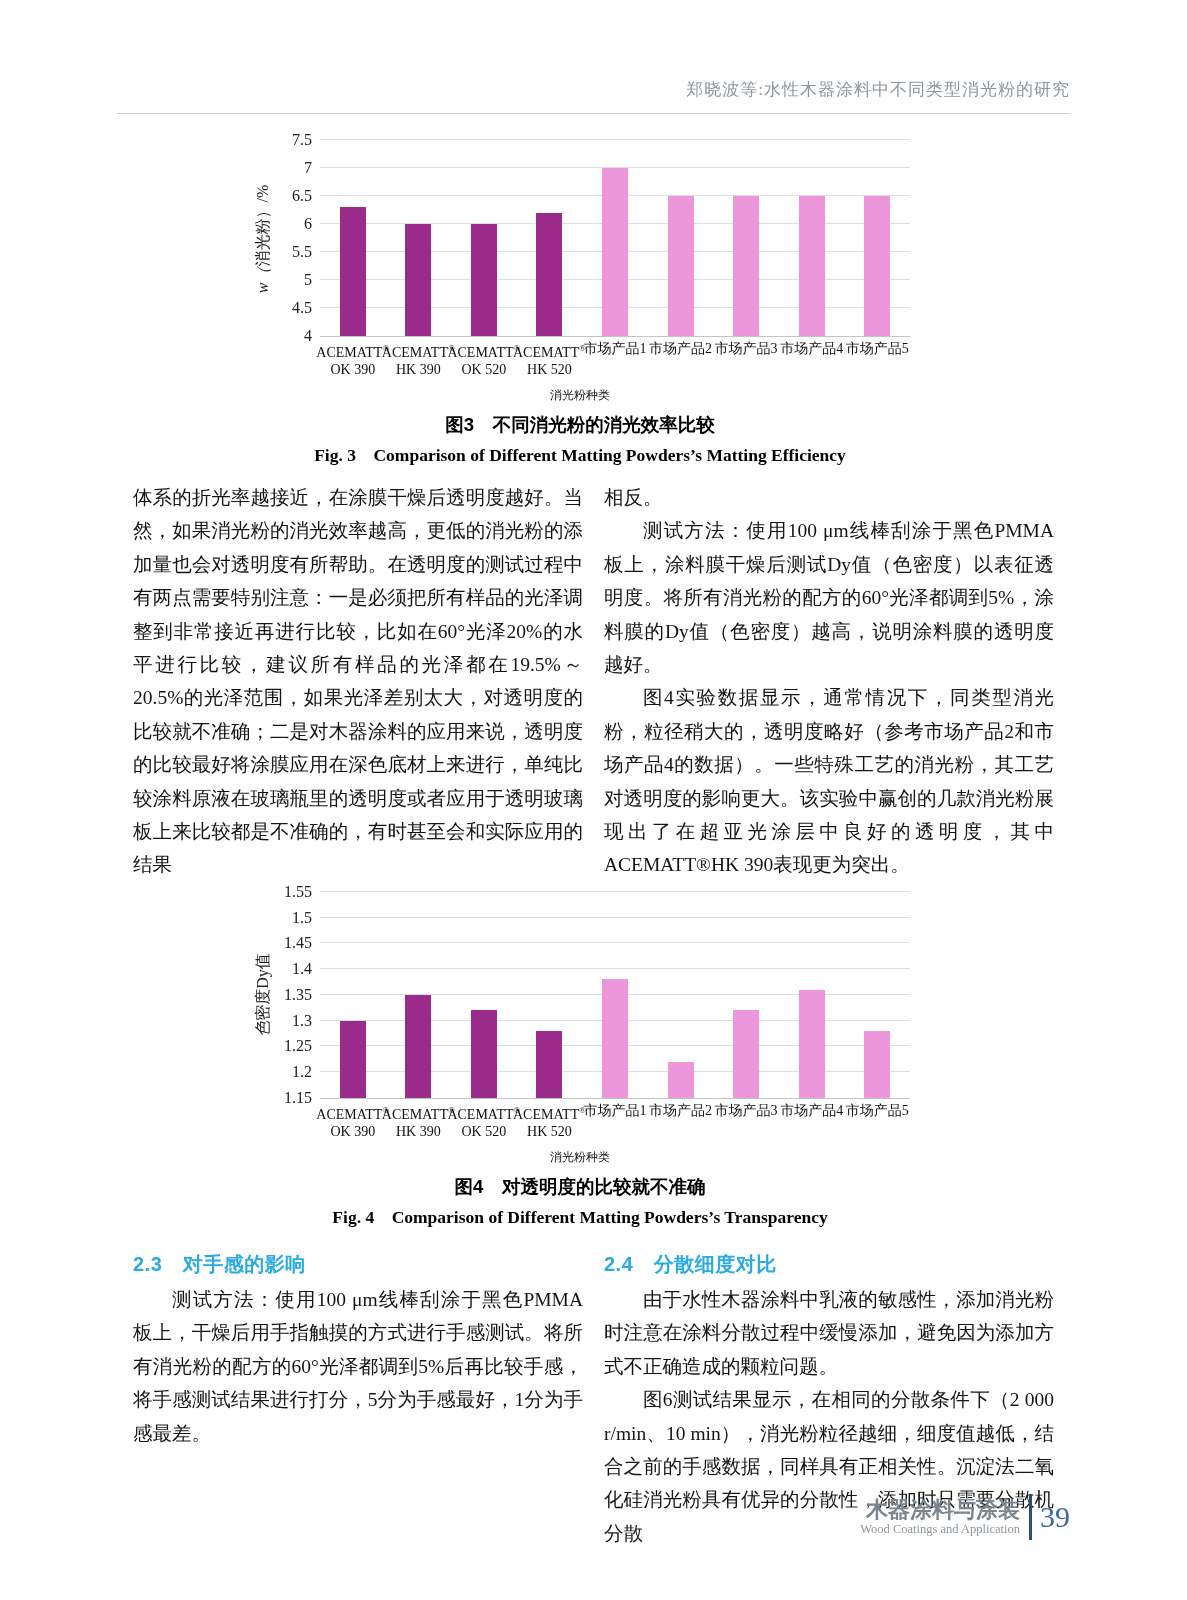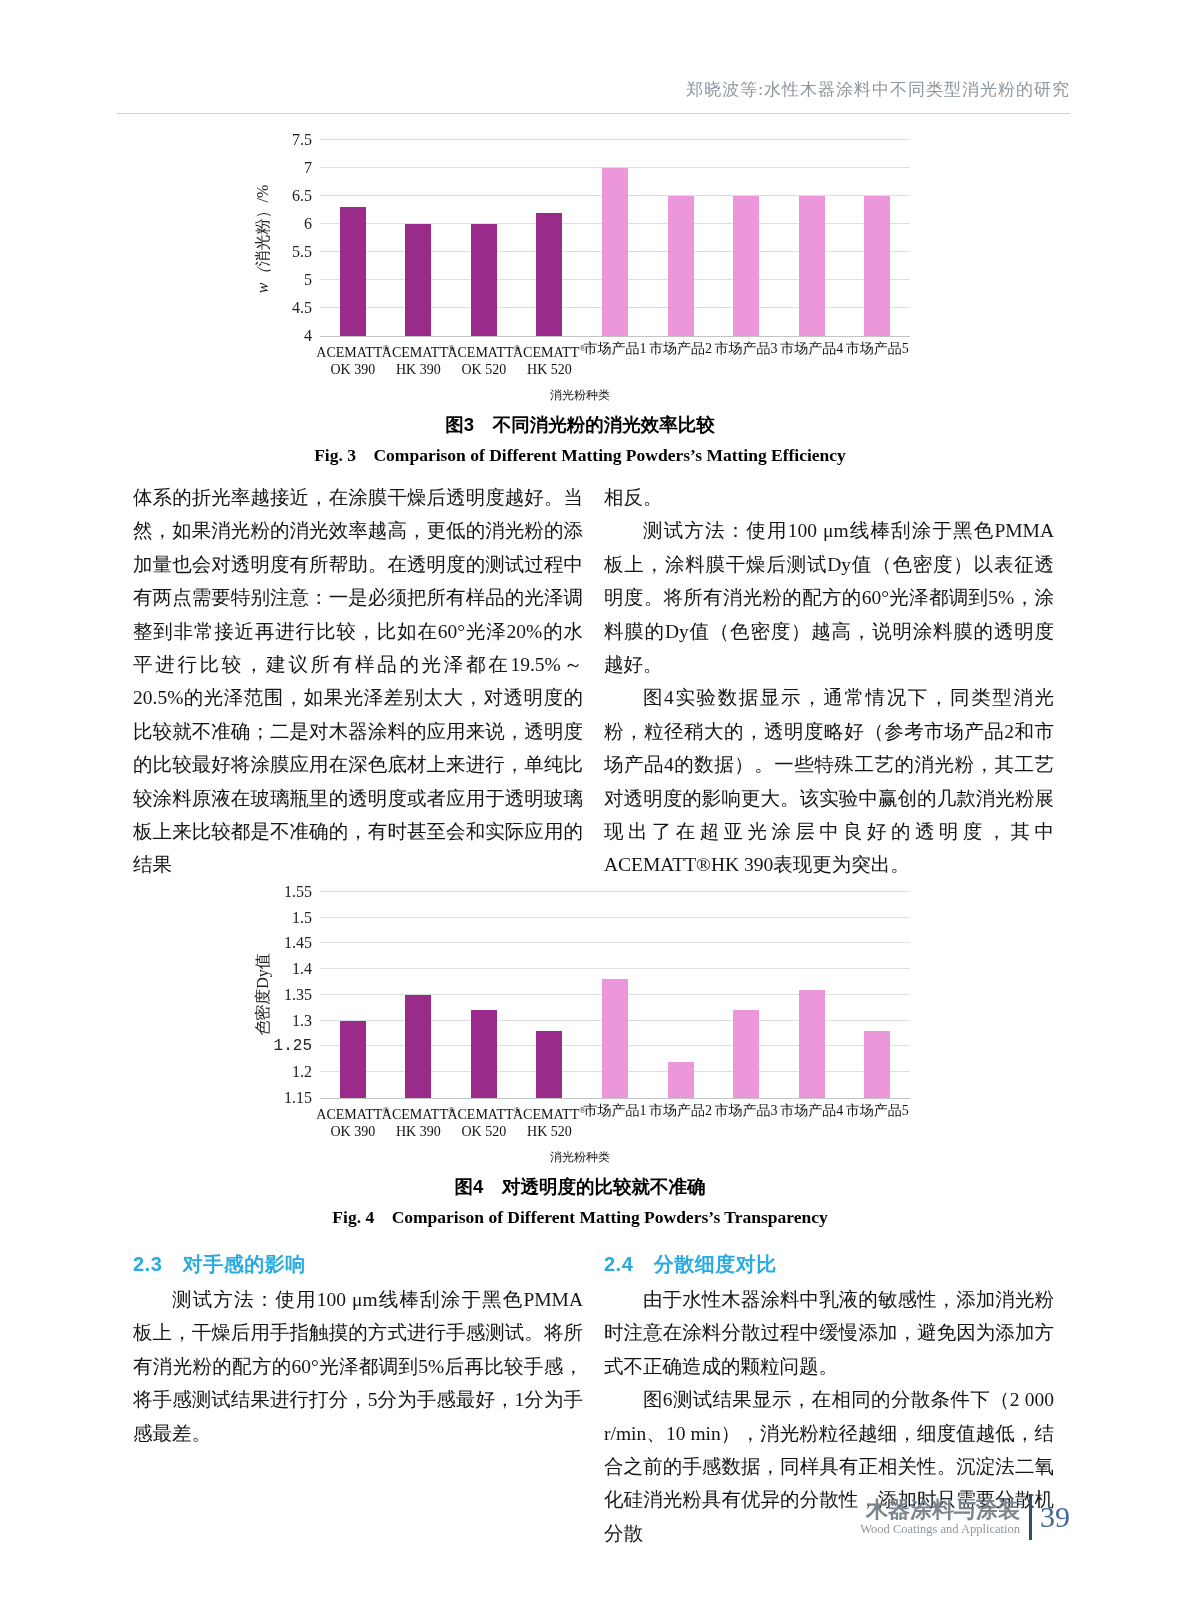--- a/index.html
+++ b/index.html
@@ -134,21 +134,21 @@
   </div>
 
   <div class="figure fig4">
     <div class="chart-area">
       <div class="ylab">
           <span>色密度Dy值</span>
         </div>
       <div class="yticks" style="height:206px;">
           <div class="ytick" style="bottom: calc(0% - 9px);">1.15</div>
           <div class="ytick" style="bottom: calc(12.5% - 9px);">1.2</div>
-          <div class="ytick" style="bottom: calc(25% - 9px); font-family: Liberation Mono, monospace;">1.25</div>
+          <div class="ytick" style="bottom: calc(25% - 9px);">1.25</div>
           <div class="ytick" style="bottom: calc(37.5% - 9px);">1.3</div>
           <div class="ytick" style="bottom: calc(50% - 9px);">1.35</div>
           <div class="ytick" style="bottom: calc(62.5% - 9px);">1.4</div>
           <div class="ytick" style="bottom: calc(75% - 9px);">1.45</div>
           <div class="ytick" style="bottom: calc(87.5% - 9px);">1.5</div>
           <div class="ytick" style="bottom: calc(100% - 9px);">1.55</div>
         </div>
       <div class="plot" style="height:206px;">
           <div class="gridline" style="bottom: 12.5%;"></div>
           <div class="gridline" style="bottom: 25%;"></div>

